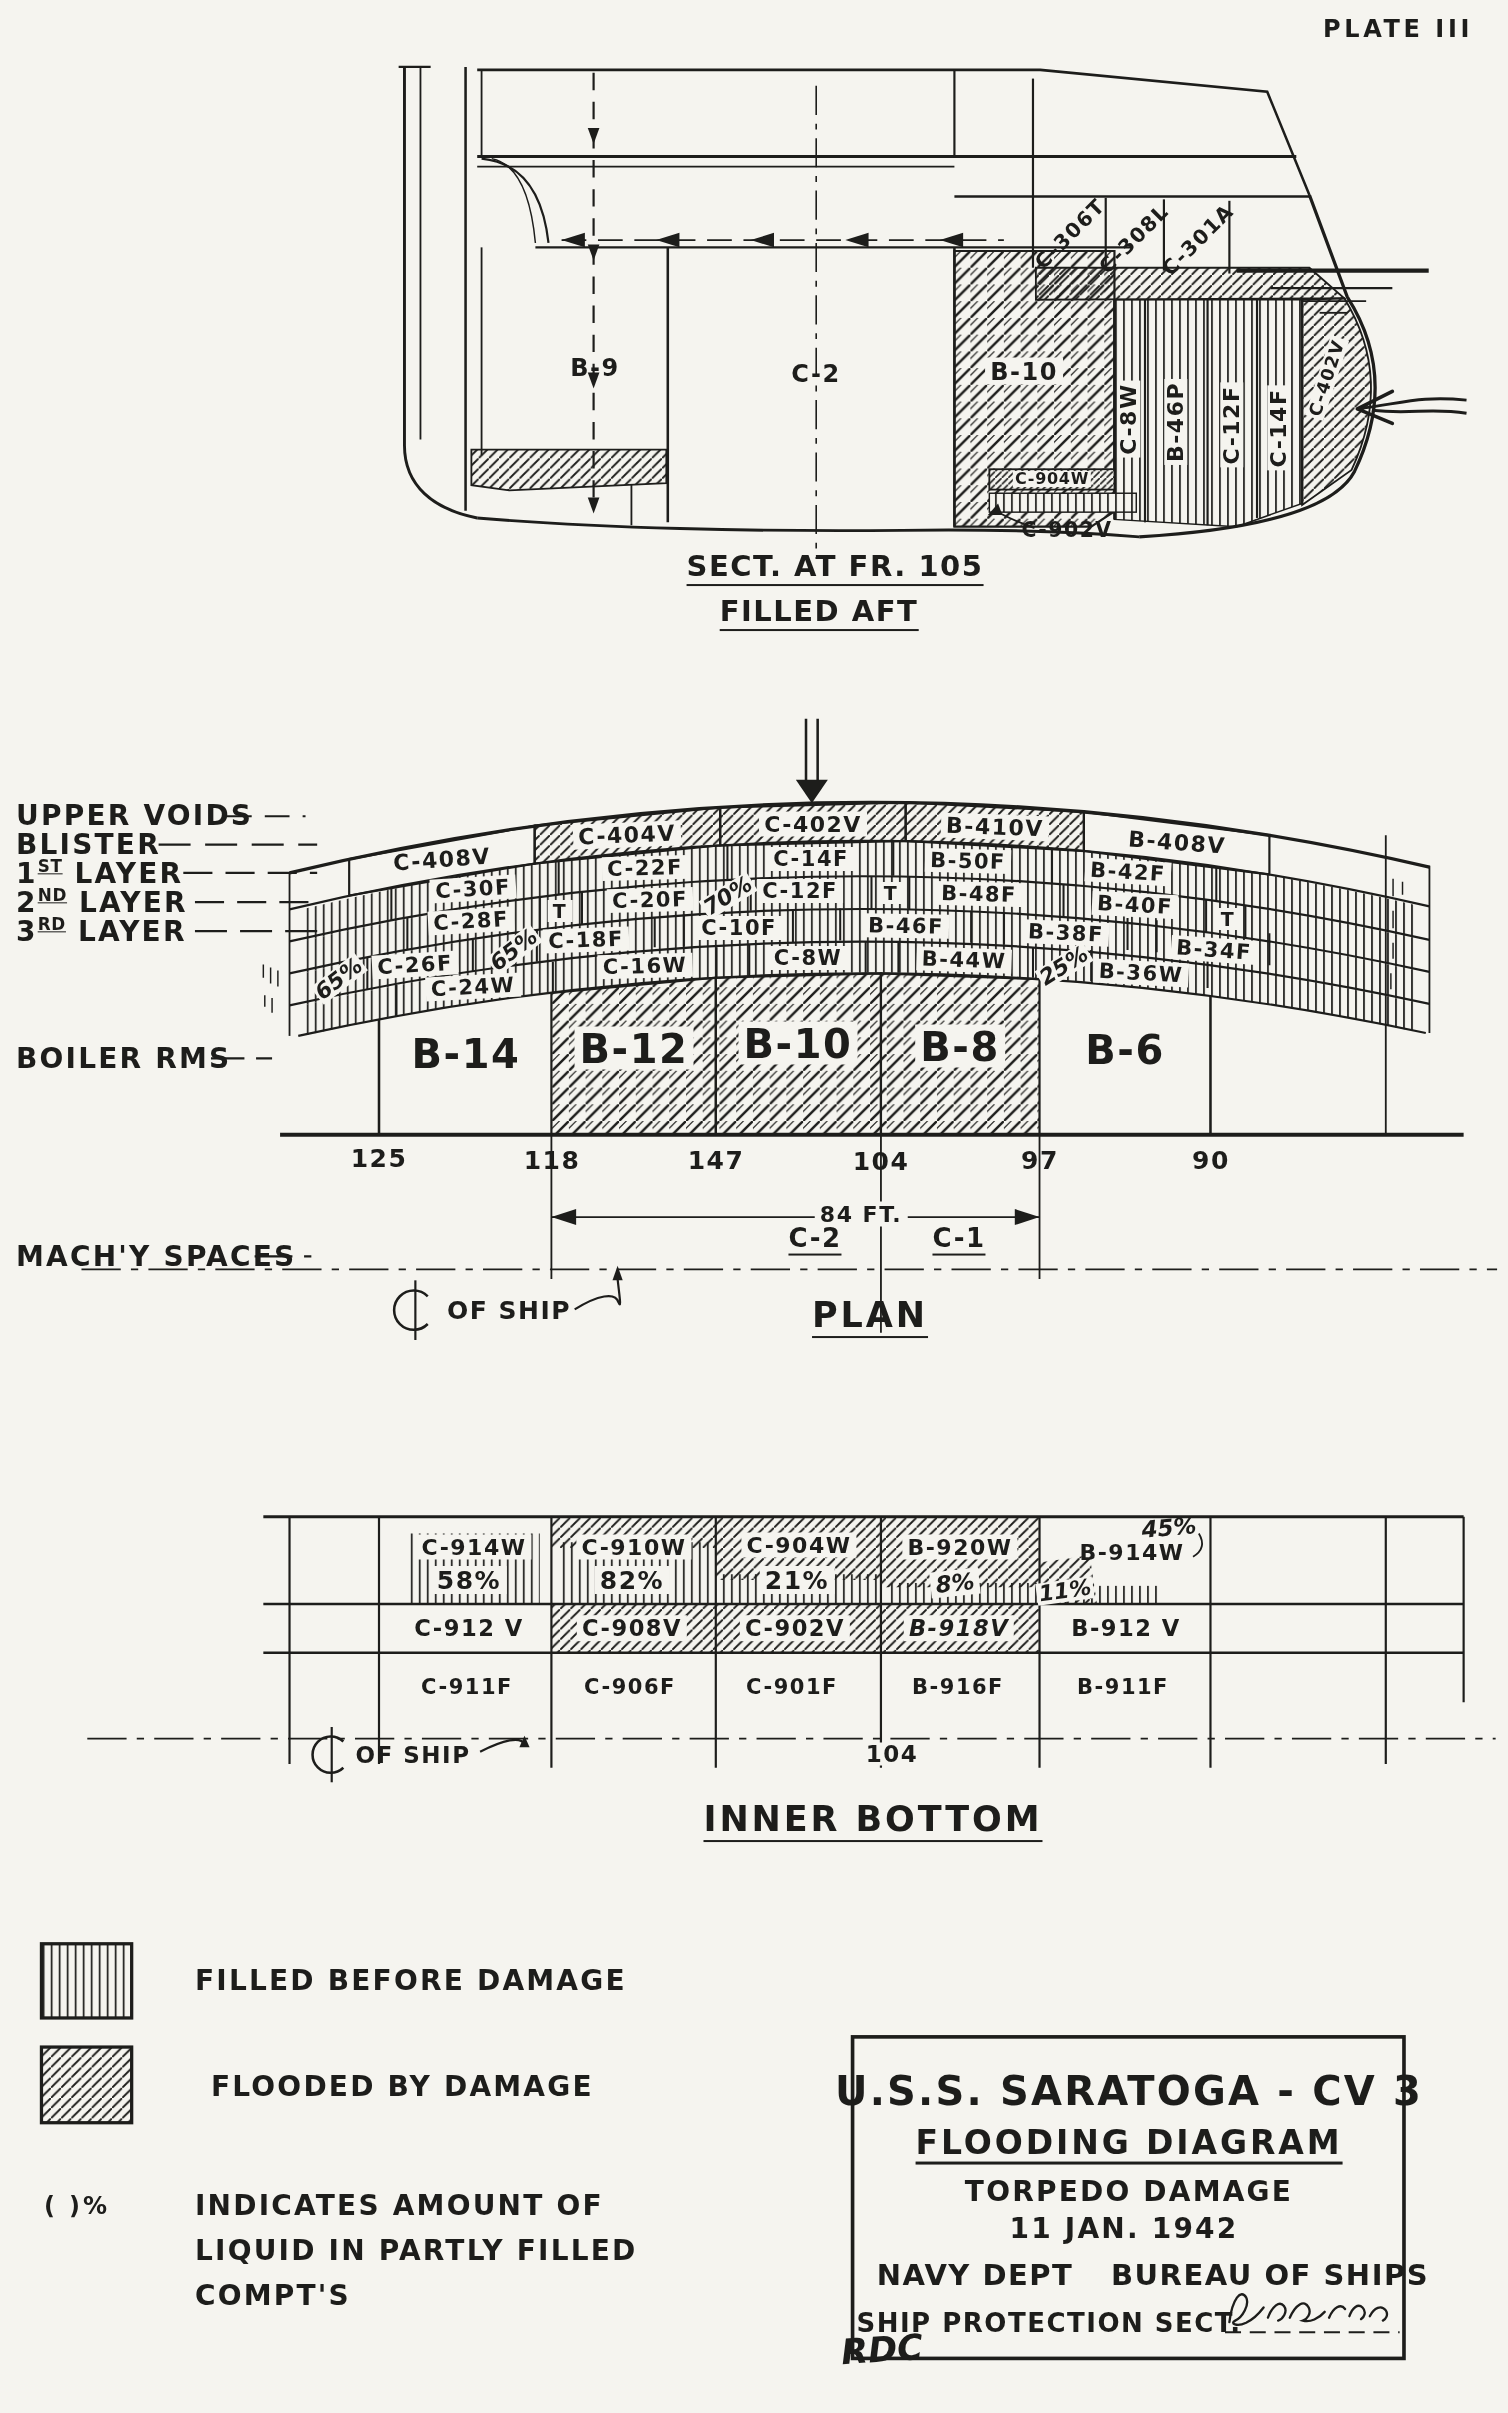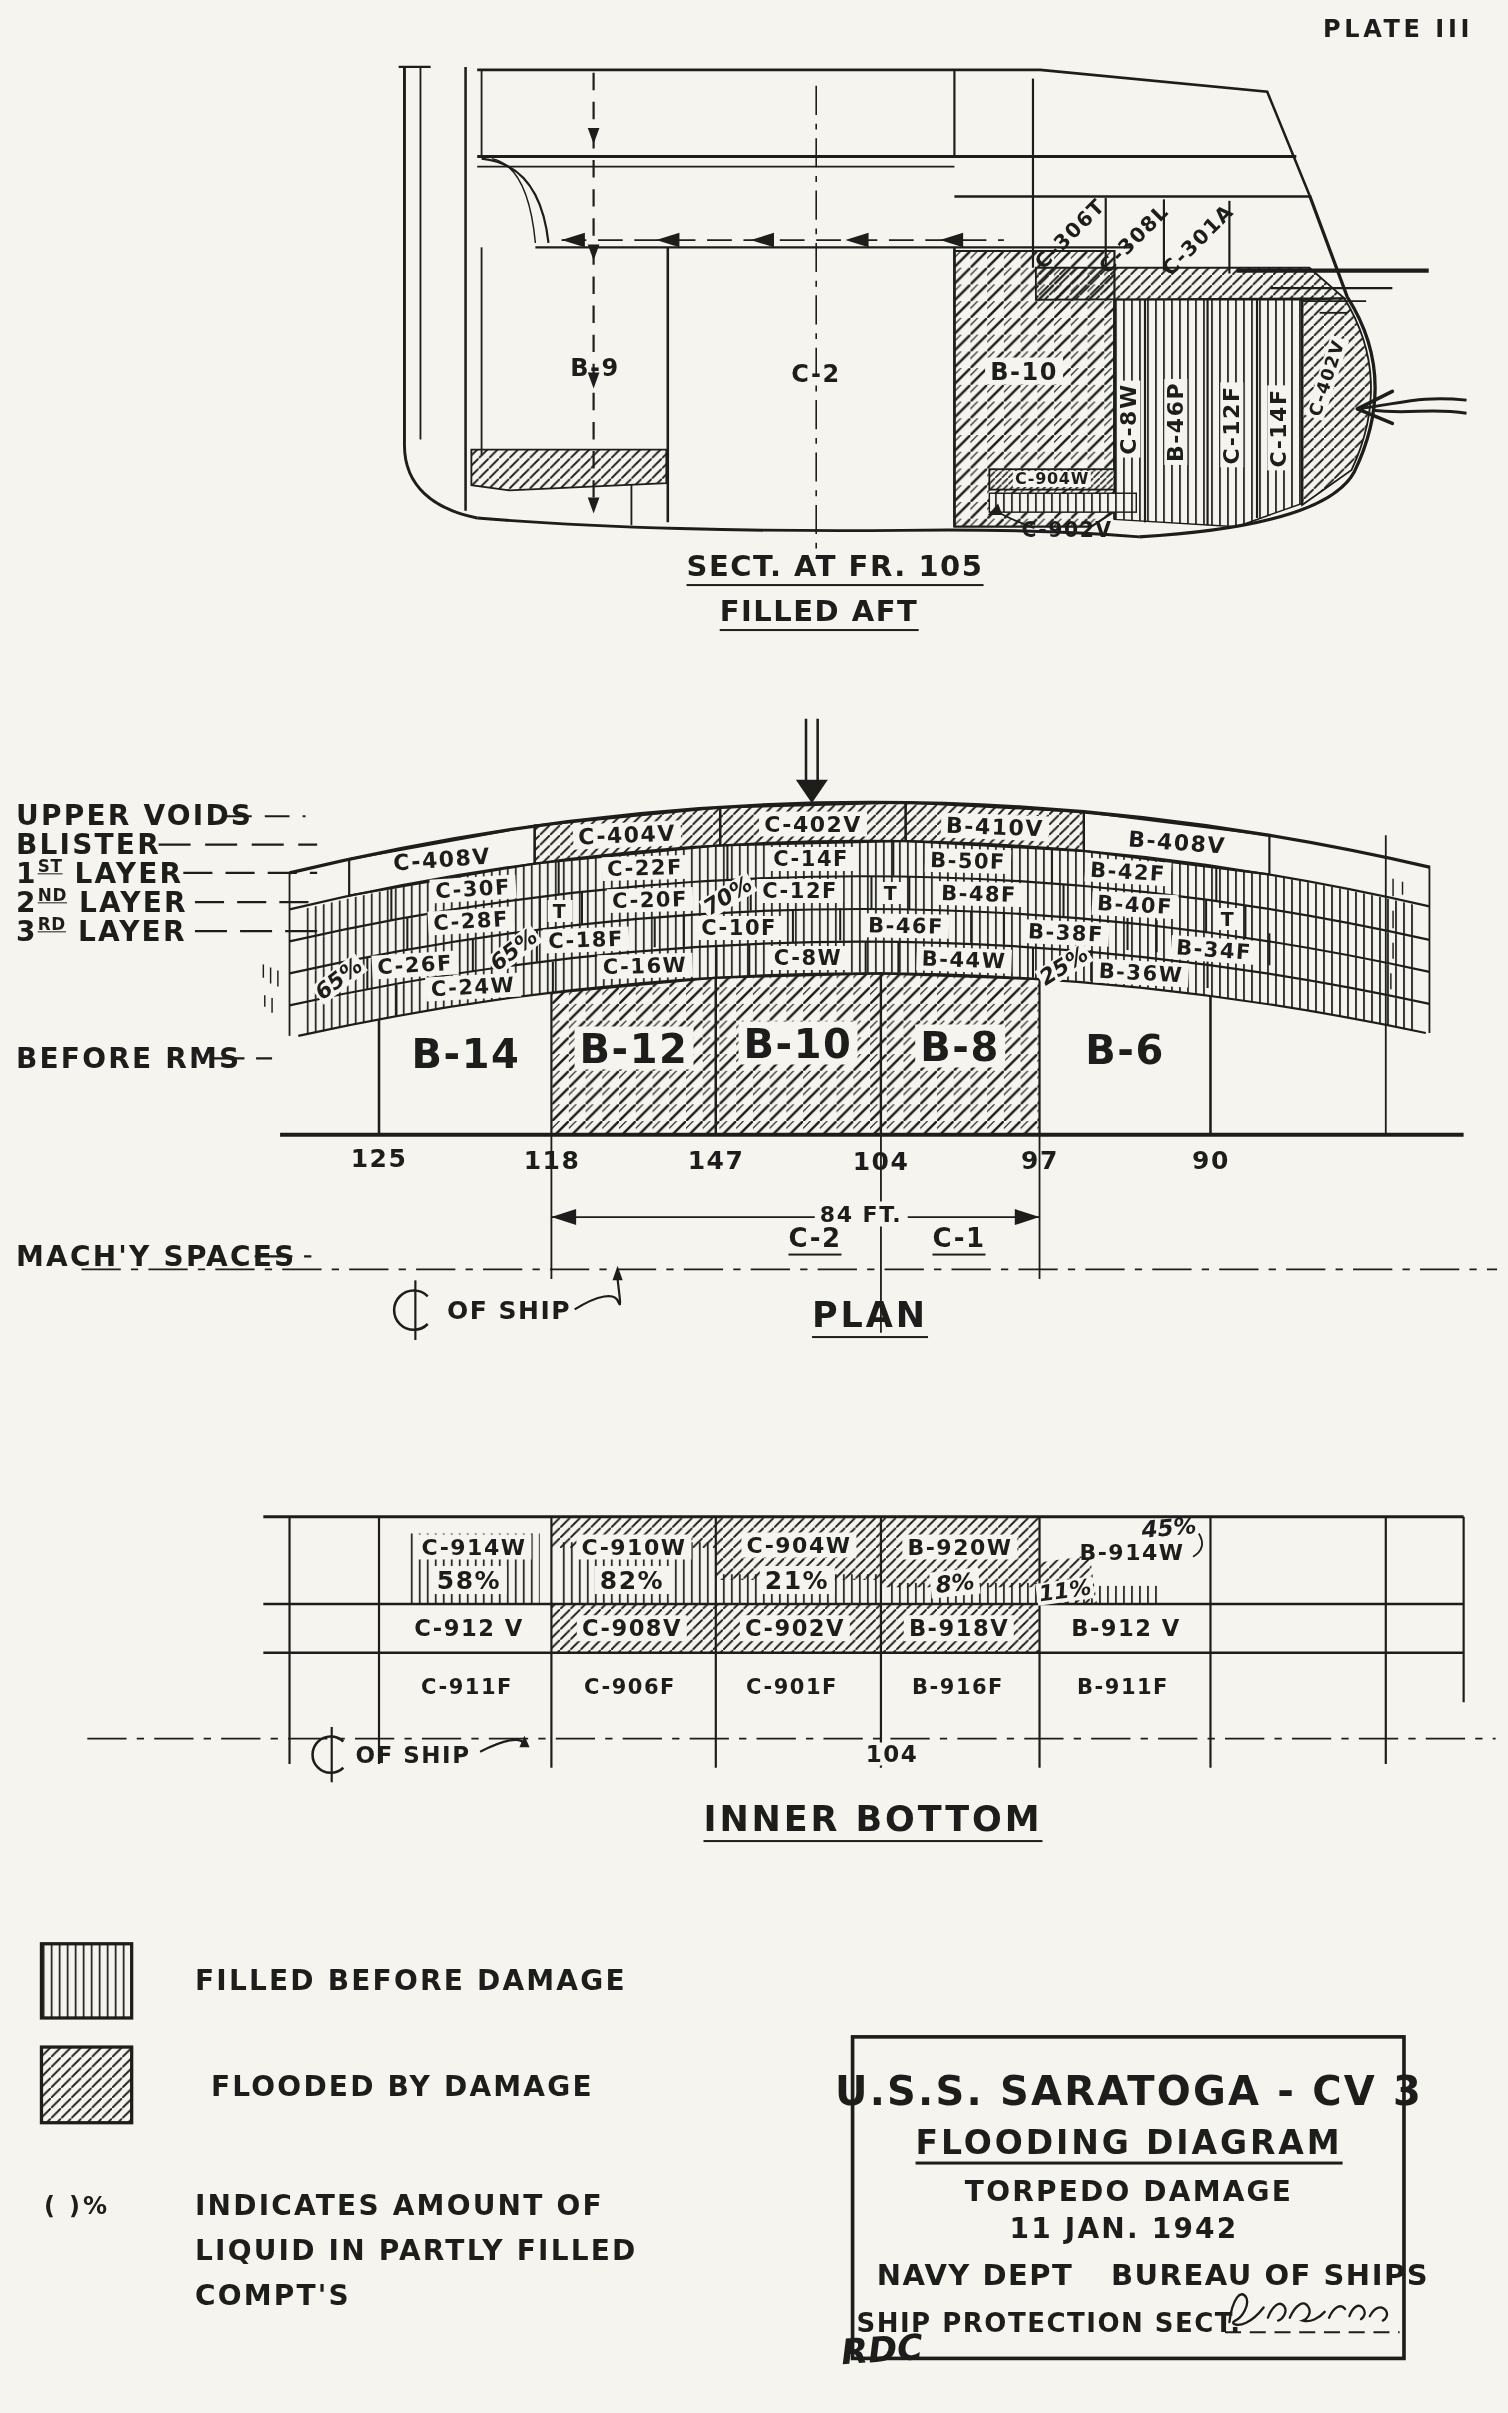--- a/index.html
+++ b/index.html
@@ -252,21 +252,21 @@
 <div class="lb f22 patch" style="left:1052px;top:479px;padding:0 2.2px;letter-spacing:0.7px;">C-904W</div>
 <div class="lb f28" style="left:1067px;top:530px;">C-902V</div>
 <div class="lb f40 ul" style="left:835px;top:569px;">SECT. AT FR. 105</div>
 <div class="lb f40 ul" style="left:819px;top:614px;">FILLED AFT</div>
 
 <div class="ll f38" style="left:16px;top:816px;">UPPER VOIDS</div>
 <div class="ll f38" style="left:16px;top:845px;">BLISTER</div>
 <div class="ll f38" style="left:16px;top:873px;"><span>1</span><span class="sup">ST</span>&nbsp;<span>LAYER</span></div>
 <div class="ll f38" style="left:16px;top:902px;"><span>2</span><span class="sup">ND</span>&nbsp;<span>LAYER</span></div>
 <div class="ll f38" style="left:16px;top:931px;"><span>3</span><span class="sup">RD</span>&nbsp;<span>LAYER</span></div>
-<div class="ll f38" style="left:16px;top:1059px;">BEFORE RMS</div>
+<div class="ll f38" style="left:16px;top:1059px;">BOILER RMS</div>
 <div class="ll f38" style="left:16px;top:1257px;">MACH'Y SPACES</div>
 
 <div class="lb f30" style="left:442px;top:860px;transform:translate(-50%,-50%) rotate(-4deg);">C-408V</div>
 <div class="lb f30 patch" style="left:627px;top:835px;transform:translate(-50%,-50%) rotate(-2.5deg);">C-404V</div>
 <div class="lb f30 patch" style="left:813px;top:824px;">C-402V</div>
 <div class="lb f30 patch" style="left:995px;top:827px;transform:translate(-50%,-50%) rotate(2deg);">B-410V</div>
 <div class="lb f30" style="left:1177px;top:843px;transform:translate(-50%,-50%) rotate(4.5deg);">B-408V</div>
 
 <div class="lb f29 patch" style="left:473px;top:889px;transform:translate(-50%,-50%) rotate(-3.5deg);">C-30F</div>
 <div class="lb f29 patch" style="left:645px;top:868px;transform:translate(-50%,-50%) rotate(-1.5deg);">C-22F</div>
@@ -327,21 +327,21 @@
 <div class="lb f34 patch" style="left:797px;top:1580px;">21%</div>
 <div class="lb f30 patch" style="left:960px;top:1547px;">B-920W</div>
 <div class="lb f32 hw patch" style="left:955px;top:1583px;transform:translate(-50%,-50%) rotate(-6deg);">8%</div>
 <div class="lb f32 hw" style="left:1169px;top:1528px;transform:translate(-50%,-50%) rotate(-5deg);">45%</div>
 <div class="lb f30" style="left:1132px;top:1553px;">B-914W</div>
 <div class="lb f30 hw patch" style="left:1065px;top:1591px;padding:0 2.2px;transform:translate(-50%,-50%) rotate(-8deg);">11%</div>
 
 <div class="lb f31" style="left:469px;top:1628px;">C-912 V</div>
 <div class="lb f31 patch" style="left:632px;top:1628px;">C-908V</div>
 <div class="lb f31 patch" style="left:795px;top:1628px;">C-902V</div>
-<div class="lb f31 patch" style="left:959px;top:1628px;">B-918V</div>
+<div class="lb f31 patch" style="left:959px;top:1628px;font-style:italic;">B-918V</div>
 <div class="lb f31" style="left:1126px;top:1628px;">B-912 V</div>
 
 <div class="lb f29" style="left:467px;top:1687px;">C-911F</div>
 <div class="lb f29" style="left:630px;top:1687px;">C-906F</div>
 <div class="lb f29" style="left:792px;top:1687px;">C-901F</div>
 <div class="lb f29" style="left:958px;top:1687px;">B-916F</div>
 <div class="lb f29" style="left:1123px;top:1687px;">B-911F</div>
 
 <div class="lb f32" style="left:413px;top:1755px;">OF SHIP</div>
 <div class="lb f32 patch" style="left:892px;top:1754px;padding:0 2.9px;">104</div>

